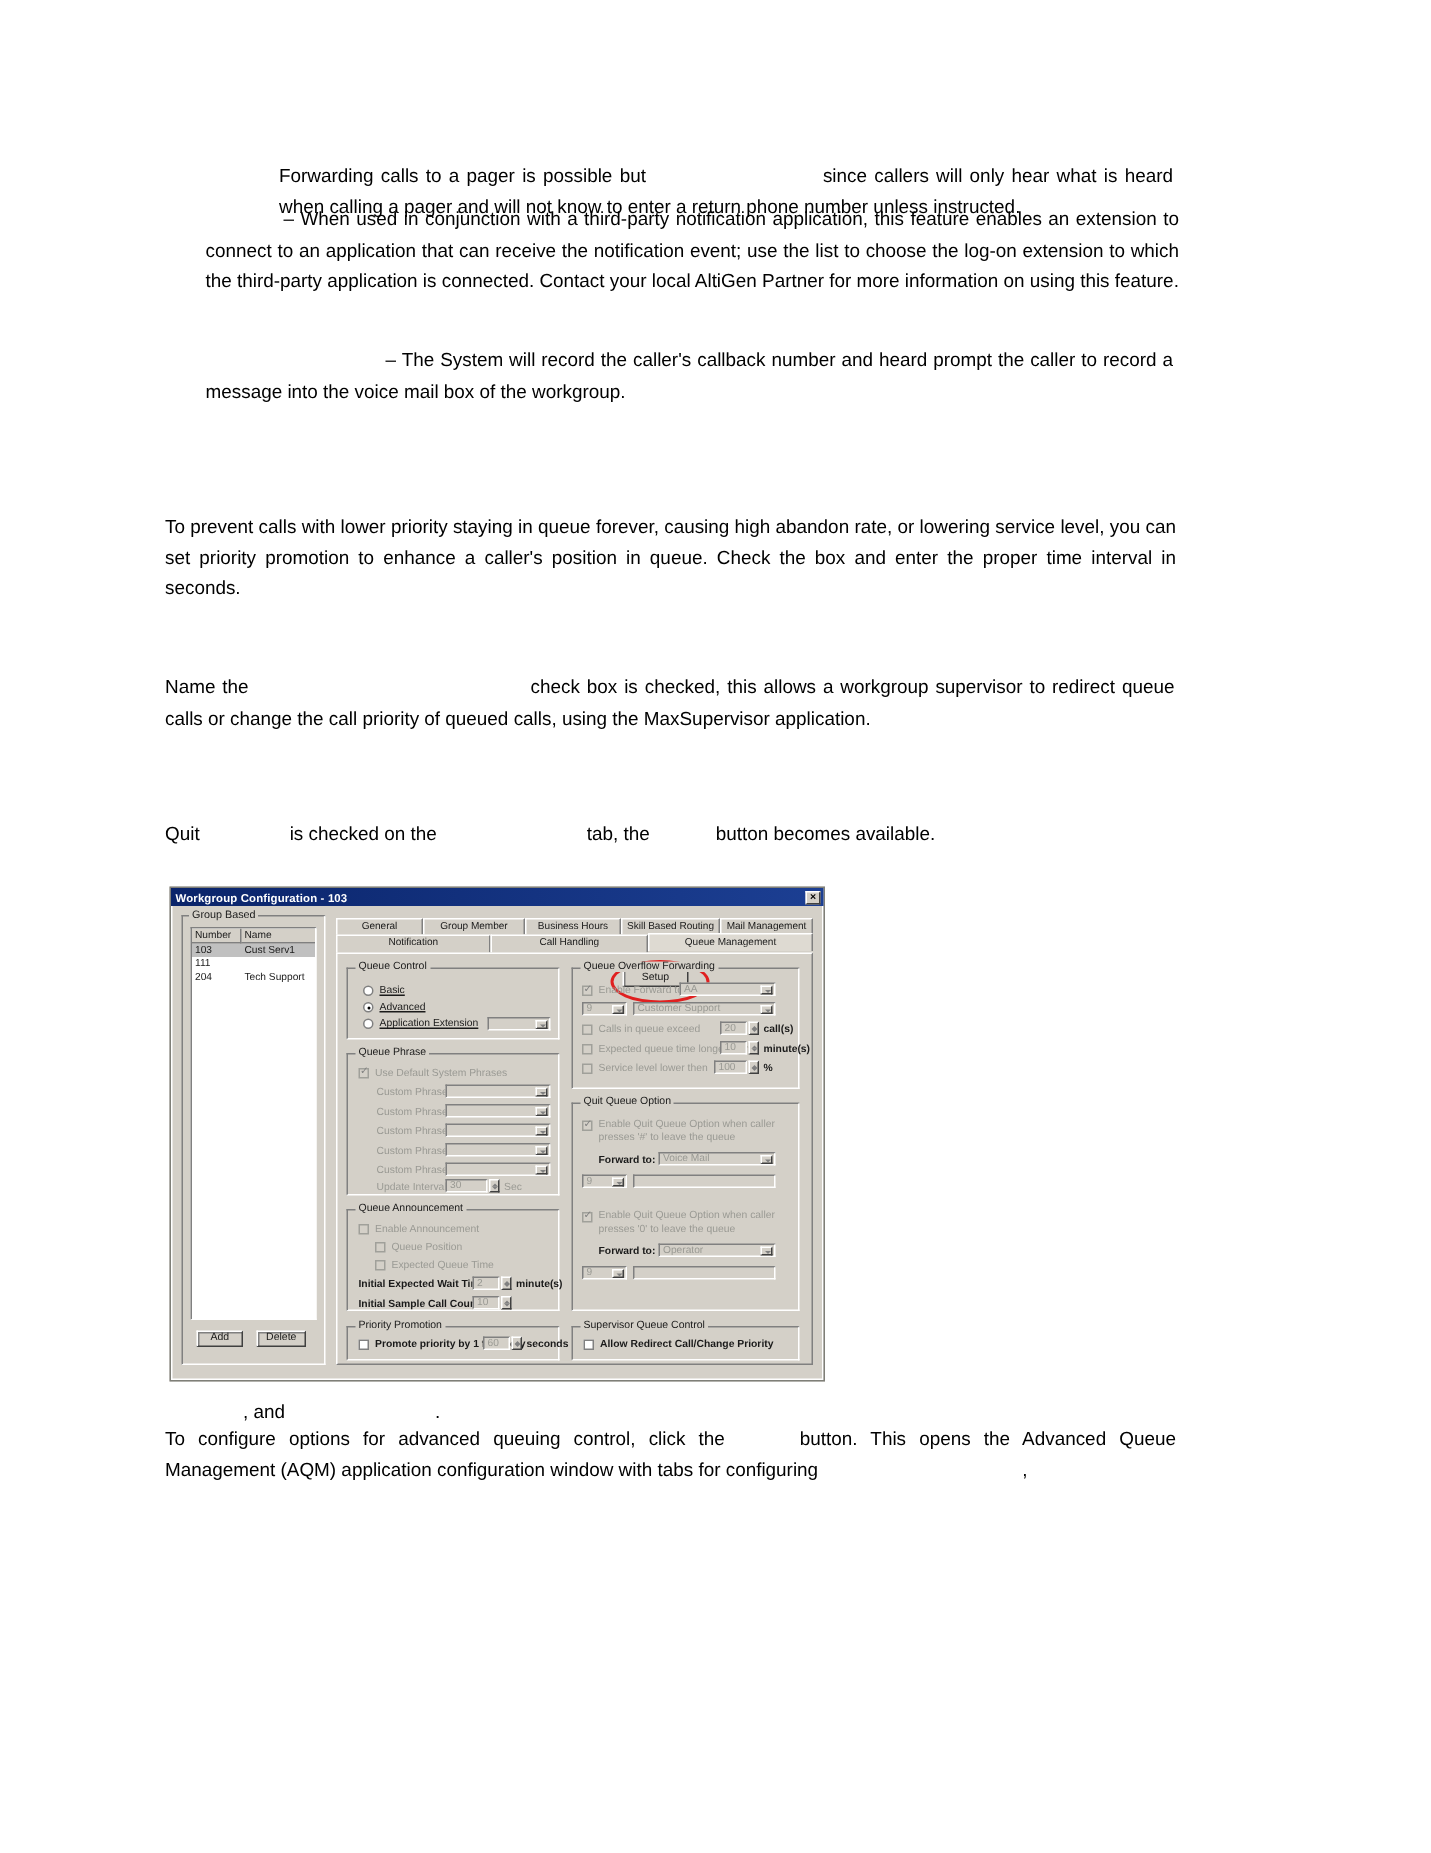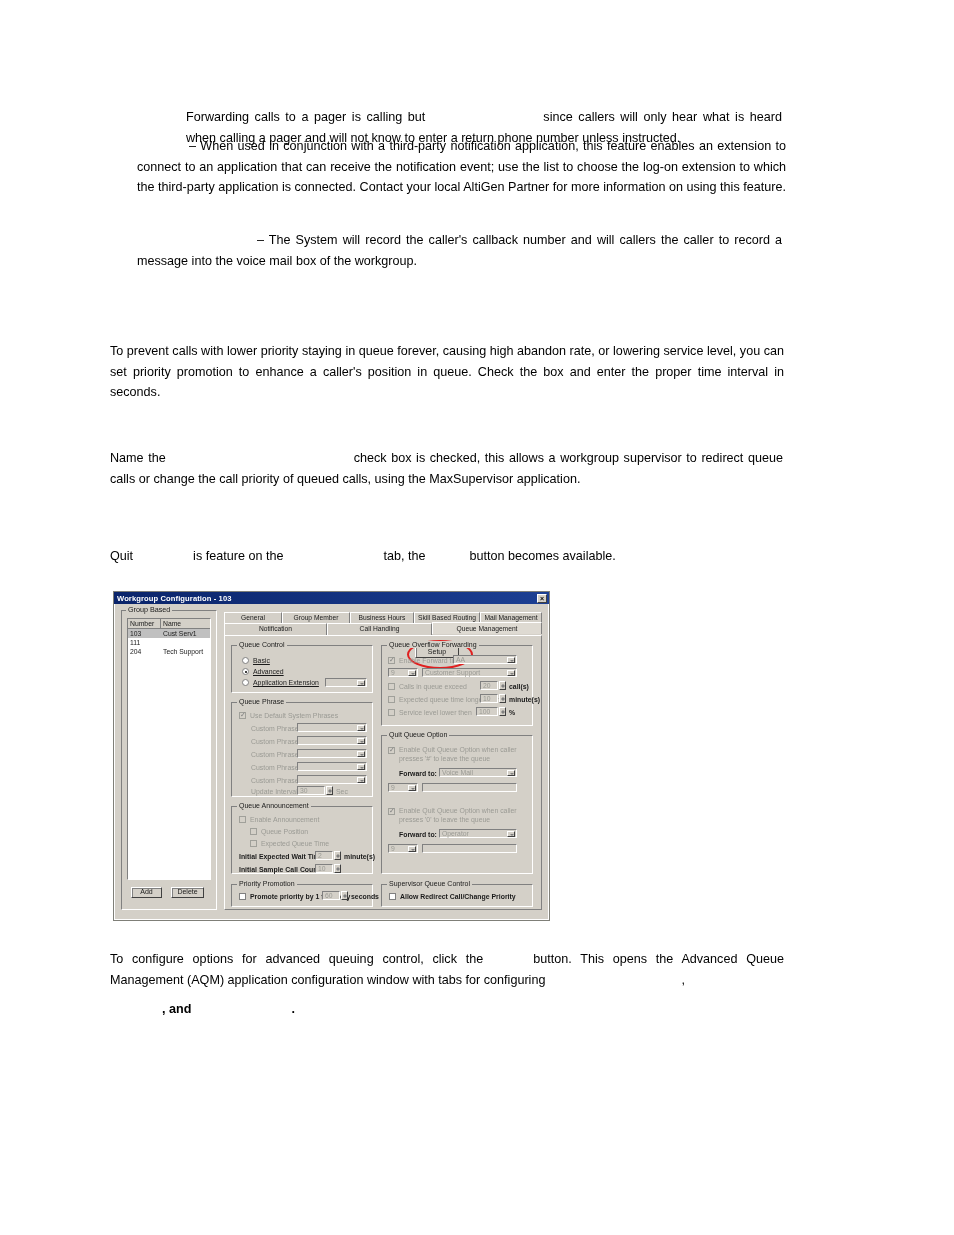--- a/index.html
+++ b/index.html
@@ -263,52 +263,52 @@
   }
 
   .underline { text-decoration: underline; }
 </style>
 </head>
 <body>
 
 <div class="doc-body">
 
   <div class="para" style="left:186px; top:107px; width:596px;">
-    <span>Forwarding calls to a pager is calling but</span><span class="gap" style="width:118px;"></span><span>since callers will only hear what is heard when calling a pager and will not know to enter a return phone number unless instructed.</span>
+    <span>Forwarding calls to a pager is possible but</span><span class="gap" style="width:118px;"></span><span>since callers will only hear what is heard when calling a pager and will not know to enter a return phone number unless instructed.</span>
   </div>
 
   <div class="para" style="left:137px; top:136px; width:649px; text-indent:52px;">
     <span>– When used in conjunction with a third-party notification application, this feature enables an extension to connect to an application that can receive the notification event; use the list to choose the log-on extension to which the third-party application is connected. Contact your local AltiGen Partner for more information on using this feature.</span>
   </div>
 
   <div class="para" style="left:137px; top:230px; width:645px; text-indent:120px;">
-    <span>– The System will record the caller's callback number and will callers the caller to record a message into the voice mail box of the workgroup.</span>
+    <span>– The System will record the caller's callback number and heard prompt the caller to record a message into the voice mail box of the workgroup.</span>
   </div>
 
   <div class="para noj" style="left:137px; top:271px; width:645px; text-indent:49px;">
     <span></span>
   </div>
 
   <div class="para" style="left:110px; top:341px; width:674px;">
     <span>To prevent calls with lower priority staying in queue forever, causing high abandon rate, or lowering service level, you can set priority promotion to enhance a caller's position in queue. Check the box and enter the proper time interval in seconds.</span>
   </div>
 
   <div class="para" style="left:110px; top:448px; width:673px;">
     <span>Name the</span><span class="gap" style="width:188px;"></span><span>check box is checked, this allows a workgroup supervisor to redirect queue calls or change the call priority of queued calls, using the MaxSupervisor application.</span>
   </div>
 
   <div class="para noj" style="left:110px; top:546px; width:700px;">
-    <span>Quit</span><span class="gap" style="width:60px;"></span><span>is feature on the</span><span class="gap" style="width:100px;"></span><span>tab, the</span><span class="gap" style="width:44px;"></span><span>button becomes available.</span>
+    <span>Quit</span><span class="gap" style="width:60px;"></span><span>is checked on the</span><span class="gap" style="width:100px;"></span><span>tab, the</span><span class="gap" style="width:44px;"></span><span>button becomes available.</span>
   </div>
 
   <div class="para" style="left:110px; top:949px; width:674px;">
     <span>To configure options for advanced queuing control, click the</span><span class="gap" style="width:50px;"></span><span>button. This opens the Advanced Queue Management (AQM) application configuration window with tabs for configuring</span><span class="gap" style="width:136px;"></span><span>,</span>
   </div>
 
-  <div class="para noj" style="left:110px; top:999px; width:674px;font-weight:bold;">
+  <div class="para noj" style="left:110px; top:931px; width:674px;">
     <span class="gap" style="width:52px;"></span><span>, and</span><span class="gap" style="width:100px;"></span><span>.</span>
   </div>
 </div>
 
 <div class="dialog">
 
   <div class="titlebar">
     <span class="title-text">Workgroup Configuration - 103</span>
     <span class="close-btn">×</span>
   </div>

